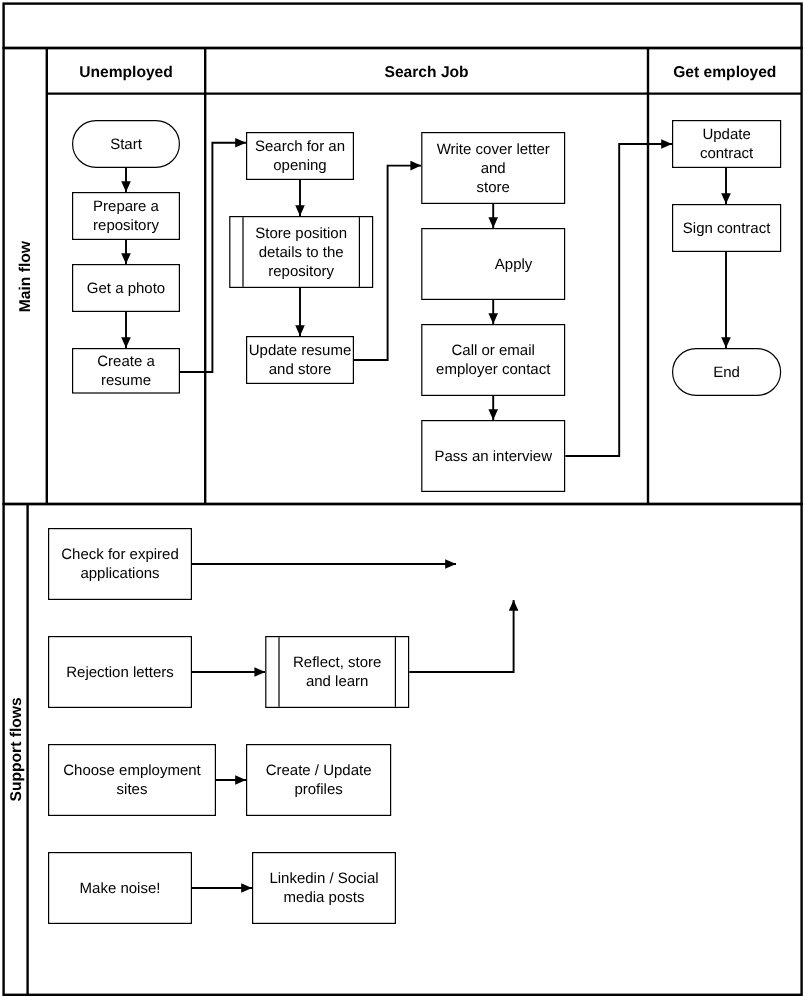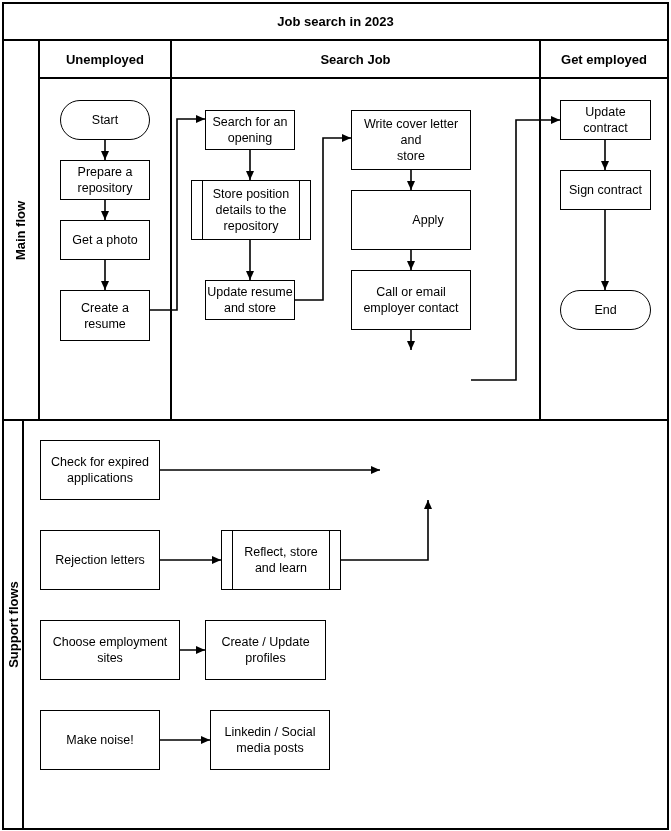--- a/index.html
+++ b/index.html
@@ -69,42 +69,41 @@
     <path class="conn" marker-end="url(#arrow)" d="M471 380 L516 380 L516 120 L560 120"></path>
     <path class="conn" marker-end="url(#arrow)" d="M605 139 L605 170"></path>
     <path class="conn" marker-end="url(#arrow)" d="M605 210 L605 290"></path>
     <path class="conn" marker-end="url(#arrow)" d="M160 470 L380 470"></path>
     <path class="conn" marker-end="url(#arrow)" d="M160 560 L221 560"></path>
     <path class="conn" marker-end="url(#arrow)" d="M341 560 L428 560 L428 500"></path>
     <path class="conn" marker-end="url(#arrow)" d="M160 650 L205 650"></path>
     <path class="conn" marker-end="url(#arrow)" d="M160 740 L210 740"></path>
   </svg>
 
-  <div class="hdr" style="left:3px; top:3px; width:665px; height:37px;">Job search in 2023</div>
   <div class="hdr" style="left:39px; top:40px; width:132px; height:38px;">Unemployed</div>
   <div class="hdr" style="left:171px; top:40px; width:369px; height:38px;">Search Job</div>
   <div class="hdr" style="left:540px; top:40px; width:128px; height:38px;">Get employed</div>
   <div class="vlabel" style="left:3px; top:40px; width:36px; height:380px;">
     <span>Main flow</span>
   </div>
   <div class="vlabel" style="left:3px; top:420px; width:20px; height:409px;">
     <span>Support flows</span>
   </div>
 
   <div class="node terminator" style="left:60px; top:100px; width:90px; height:40px;">
     <span class="lbl">Start</span>
   </div>
   <div class="node" style="left:60px; top:160px; width:90px; height:40px;">
     <span class="lbl">Prepare a
 repository</span>
   </div>
   <div class="node" style="left:60px; top:220px; width:90px; height:40px;">
     <span class="lbl">Get a photo</span>
   </div>
-  <div class="node" style="left:60px; top:290px; width:90px; height:51px;">
+  <div class="node" style="left:60px; top:290px; width:90px; height:38px;">
     <span class="lbl">Create a
 resume</span>
   </div>
 
   <div class="node" style="left:205px; top:110px; width:90px; height:40px;">
     <span class="lbl">Search for an
 opening</span>
   </div>
   <div class="node" style="left:191px; top:180px; width:120px; height:60px;">
     <i class="bar l"></i>
@@ -120,20 +119,23 @@
   <div class="node" style="left:351px; top:110px; width:120px; height:60px;">
     <span class="lbl">Write cover letter and
 store</span>
   </div>
   <div class="node" style="left:351px; top:190px; width:120px; height:60px;padding-left:34px;">
     <span class="lbl">Apply</span>
   </div>
   <div class="node" style="left:351px; top:270px; width:120px; height:60px;">
     <span class="lbl">Call or email
 employer contact</span>
+  </div>
+  <div class="node" style="left:351px; top:350px; width:120px; height:60px;">
+    <span class="lbl">Pass an interview</span>
   </div>
 
   <div class="node" style="left:560px; top:100px; width:91px; height:40px;">
     <span class="lbl">Update contract</span>
   </div>
   <div class="node" style="left:560px; top:170px; width:91px; height:40px;">
     <span class="lbl">Sign contract</span>
   </div>
   <div class="node terminator" style="left:560px; top:290px; width:91px; height:40px;">
     <span class="lbl">End</span>

